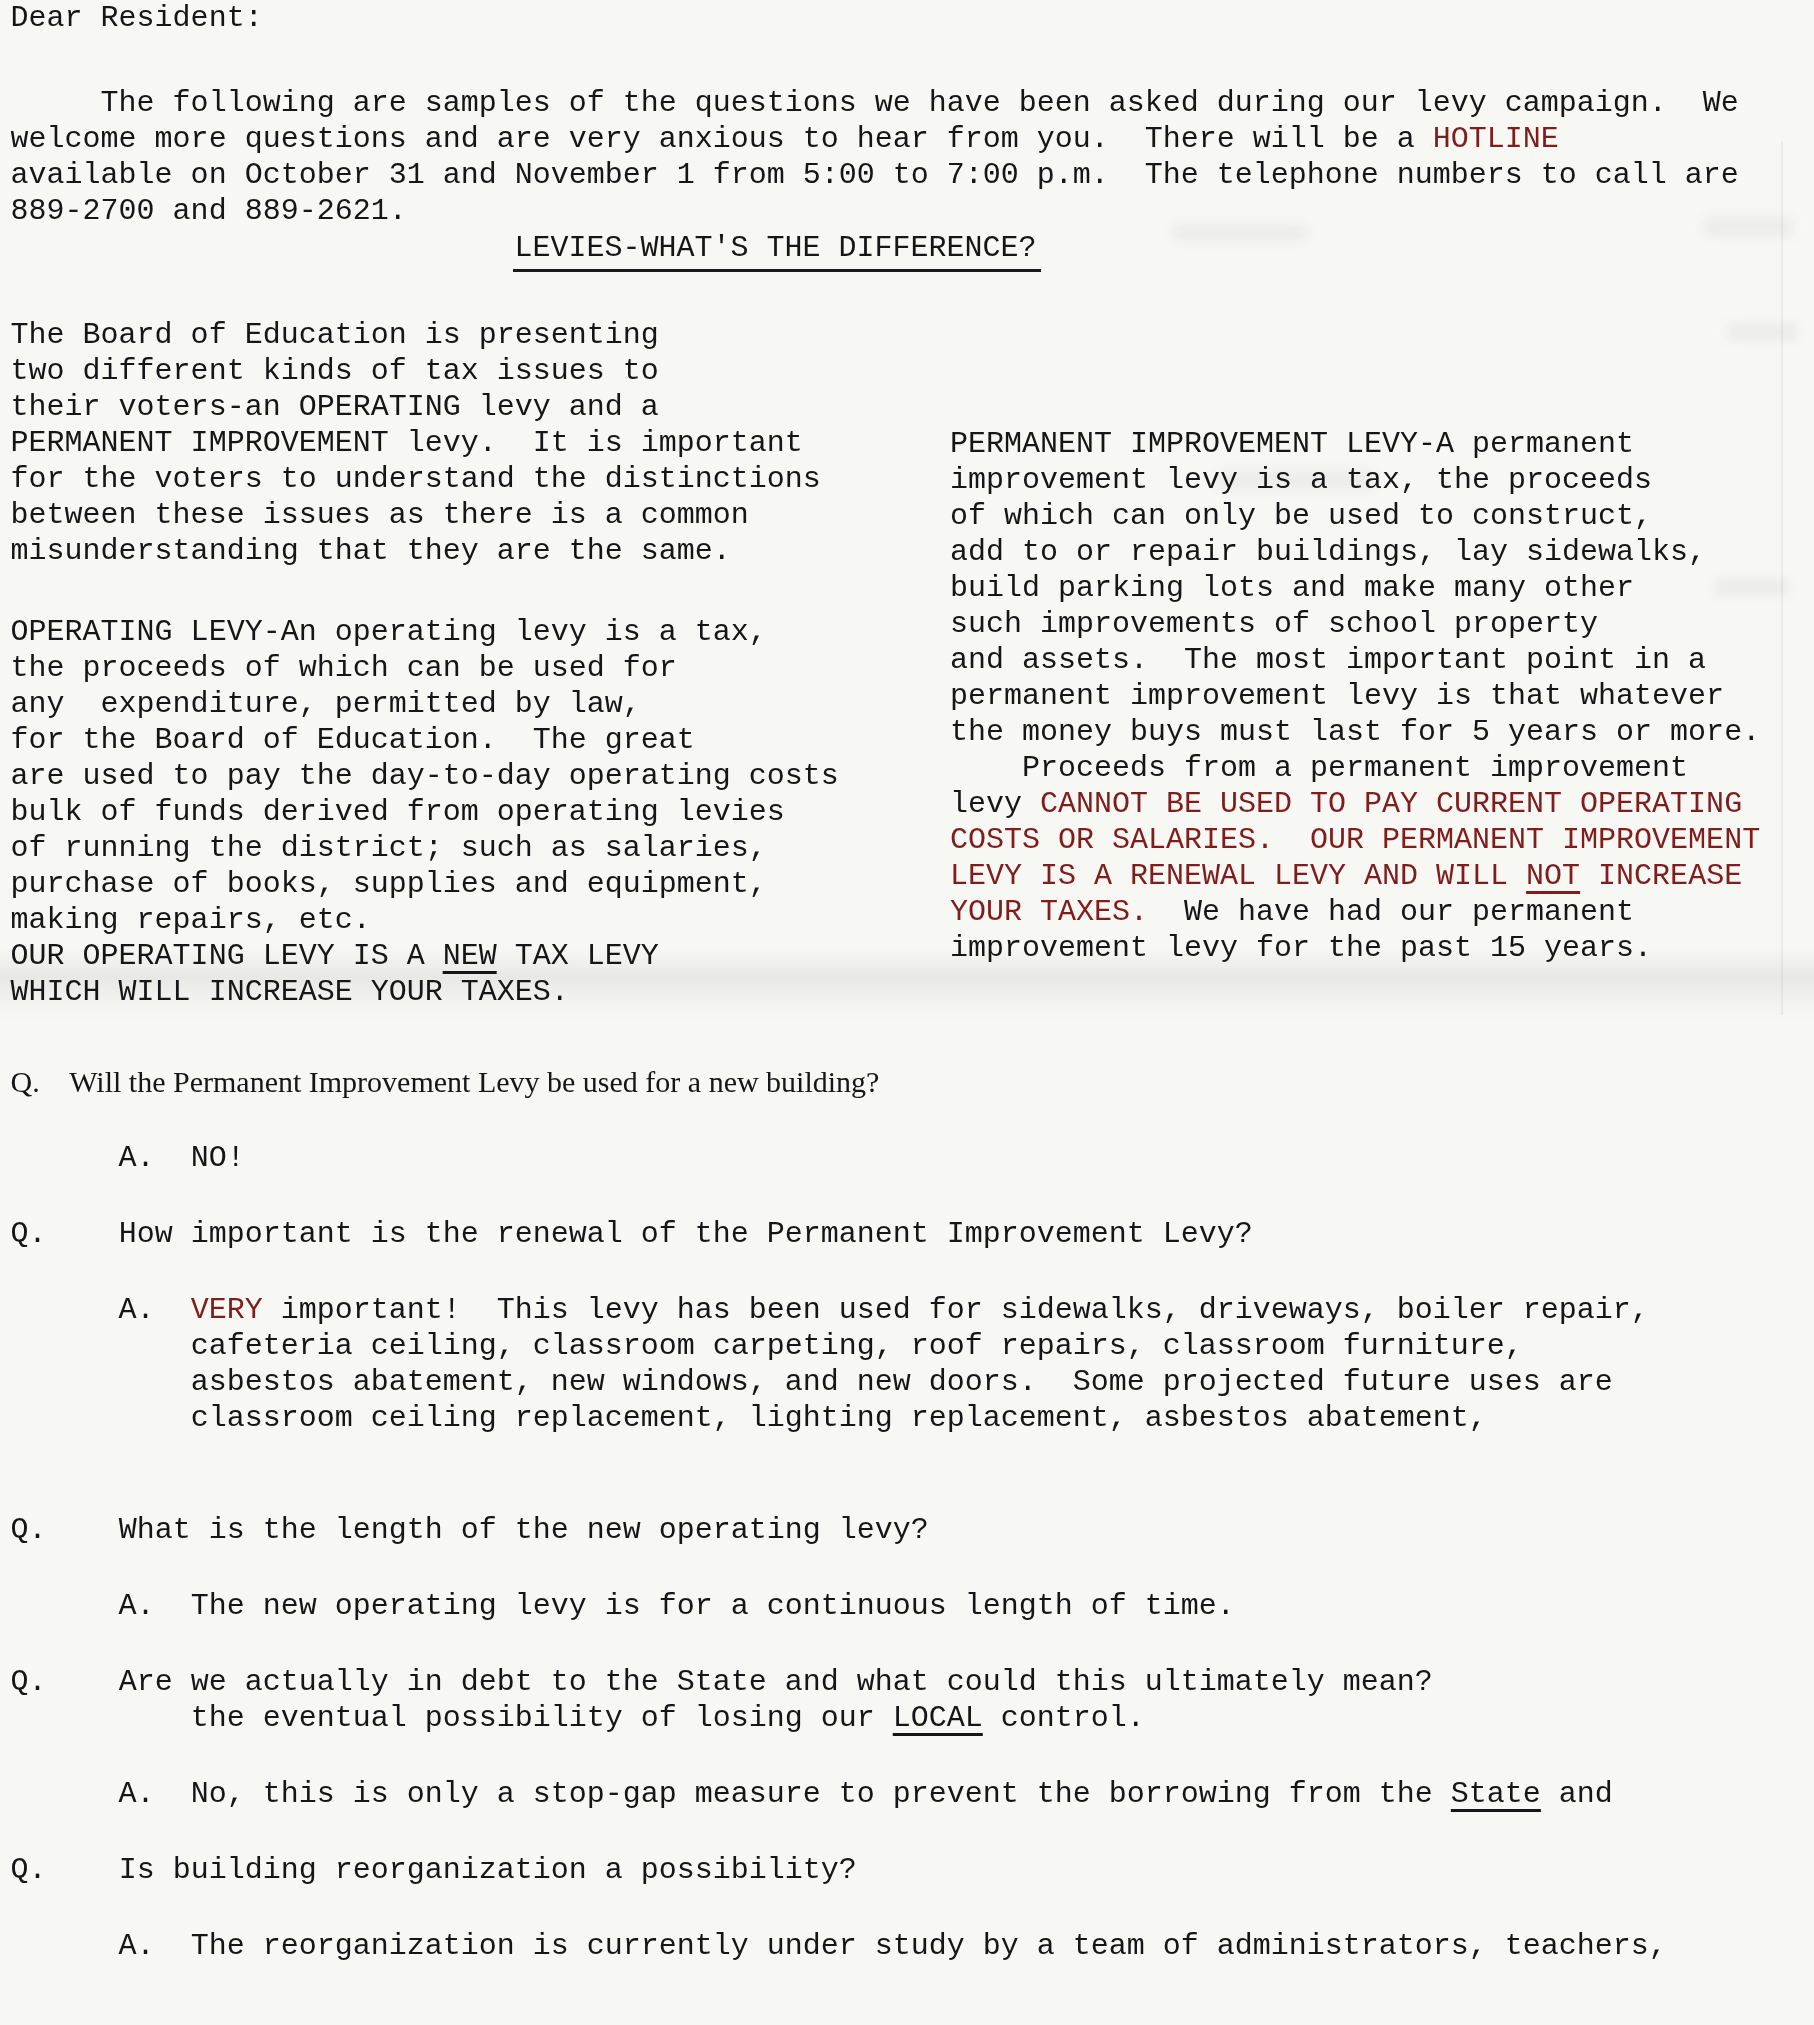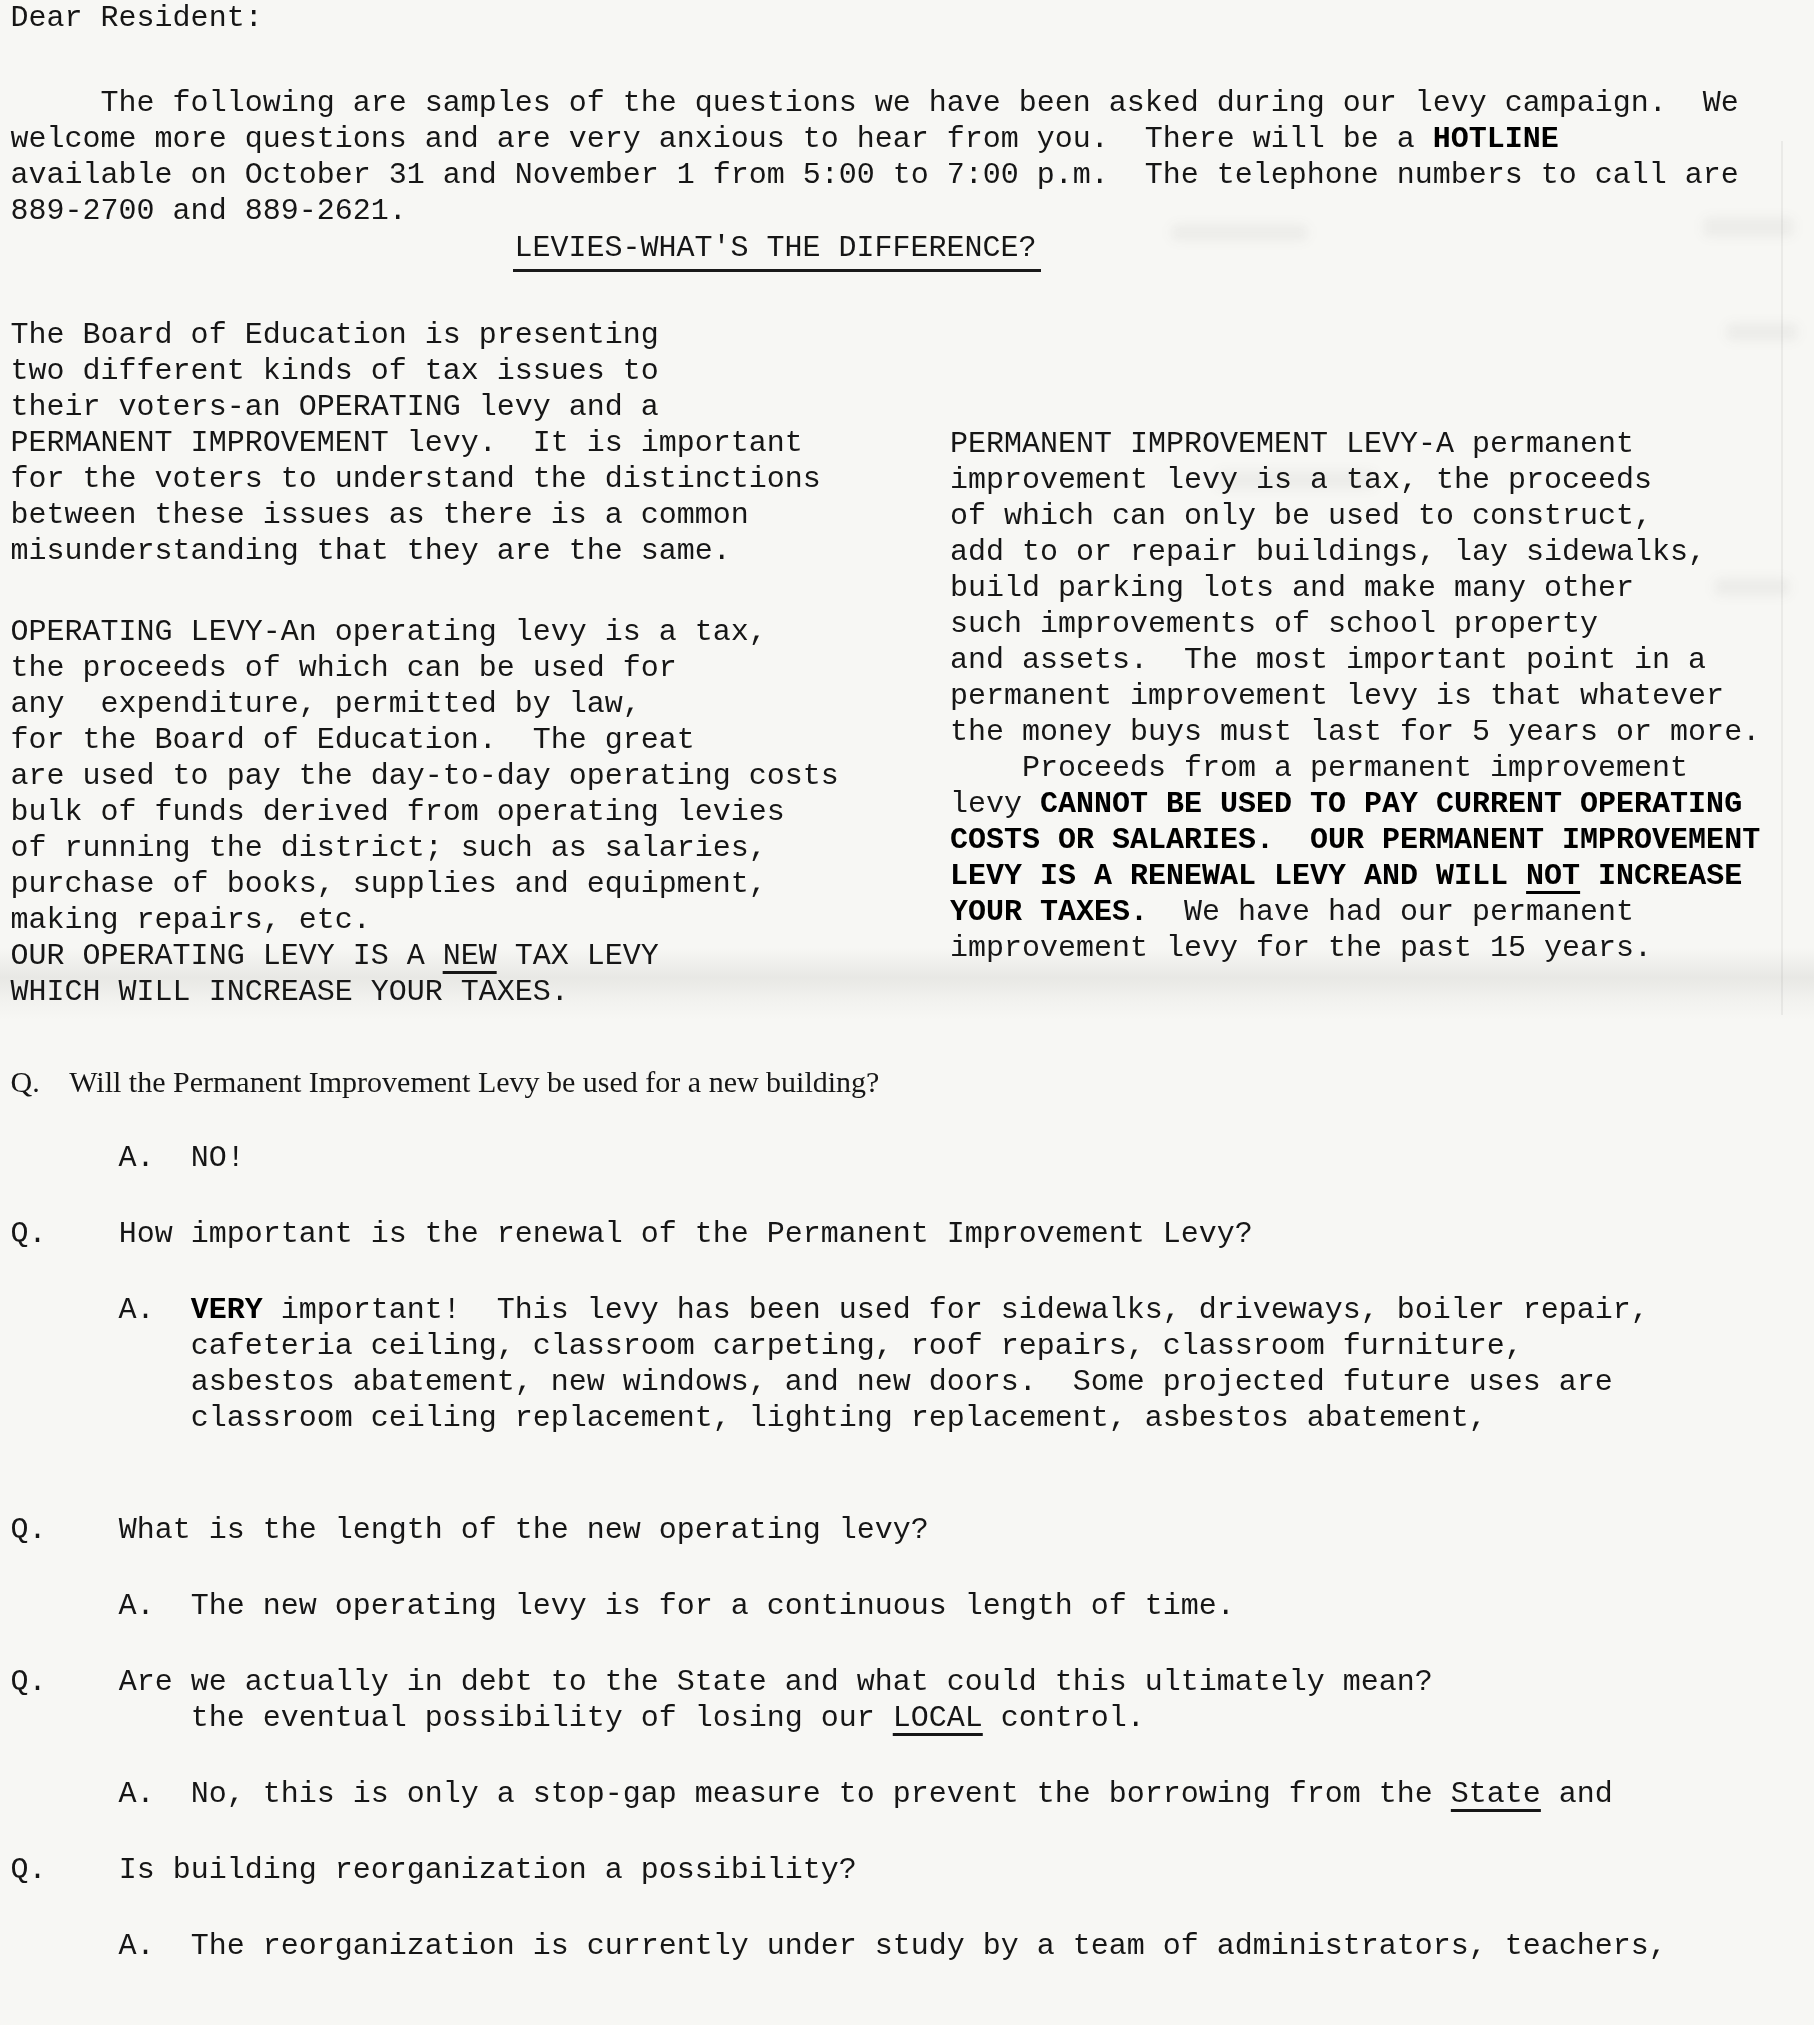--- a/index.html
+++ b/index.html
@@ -7,21 +7,21 @@
     position:relative;
     width:1815px;height:2025px;
     background:#f7f7f4;
     overflow:hidden;
     font-family:"Liberation Mono","DejaVu Sans Mono",monospace;
     font-size:30px;line-height:36px;
     color:#161616;
   }
   .layer{position:absolute;inset:0;z-index:1;}
   .line{white-space:pre;}
-  .line span.b{font-weight:700;color:#000000;}
+  .line span.b{font-weight:400;color:#7f1d1d;}
   .line span.u{text-decoration:underline;text-decoration-thickness:3px;text-underline-offset:6.8px;}
   #salutation{position:absolute;top:0;left:10.6px;}
   #intro{position:absolute;top:85px;left:10.6px;}
   #heading-wrap{position:absolute;top:230px;left:498px;margin-left:15px;}
   #heading{display:inline-block;border-bottom:3.8px solid #1a1a1a;padding:0 4.6px 3px 1.5px;}
   #left-col{position:absolute;top:317px;left:10.6px;width:920px;}
   #left-para2{margin-top:45px;}
   #right-col{position:absolute;top:426px;left:950px;width:863px;}
   #qa{position:absolute;top:1064px;left:10.6px;width:1794px;}
   .qa-question{margin-top:40px;}

